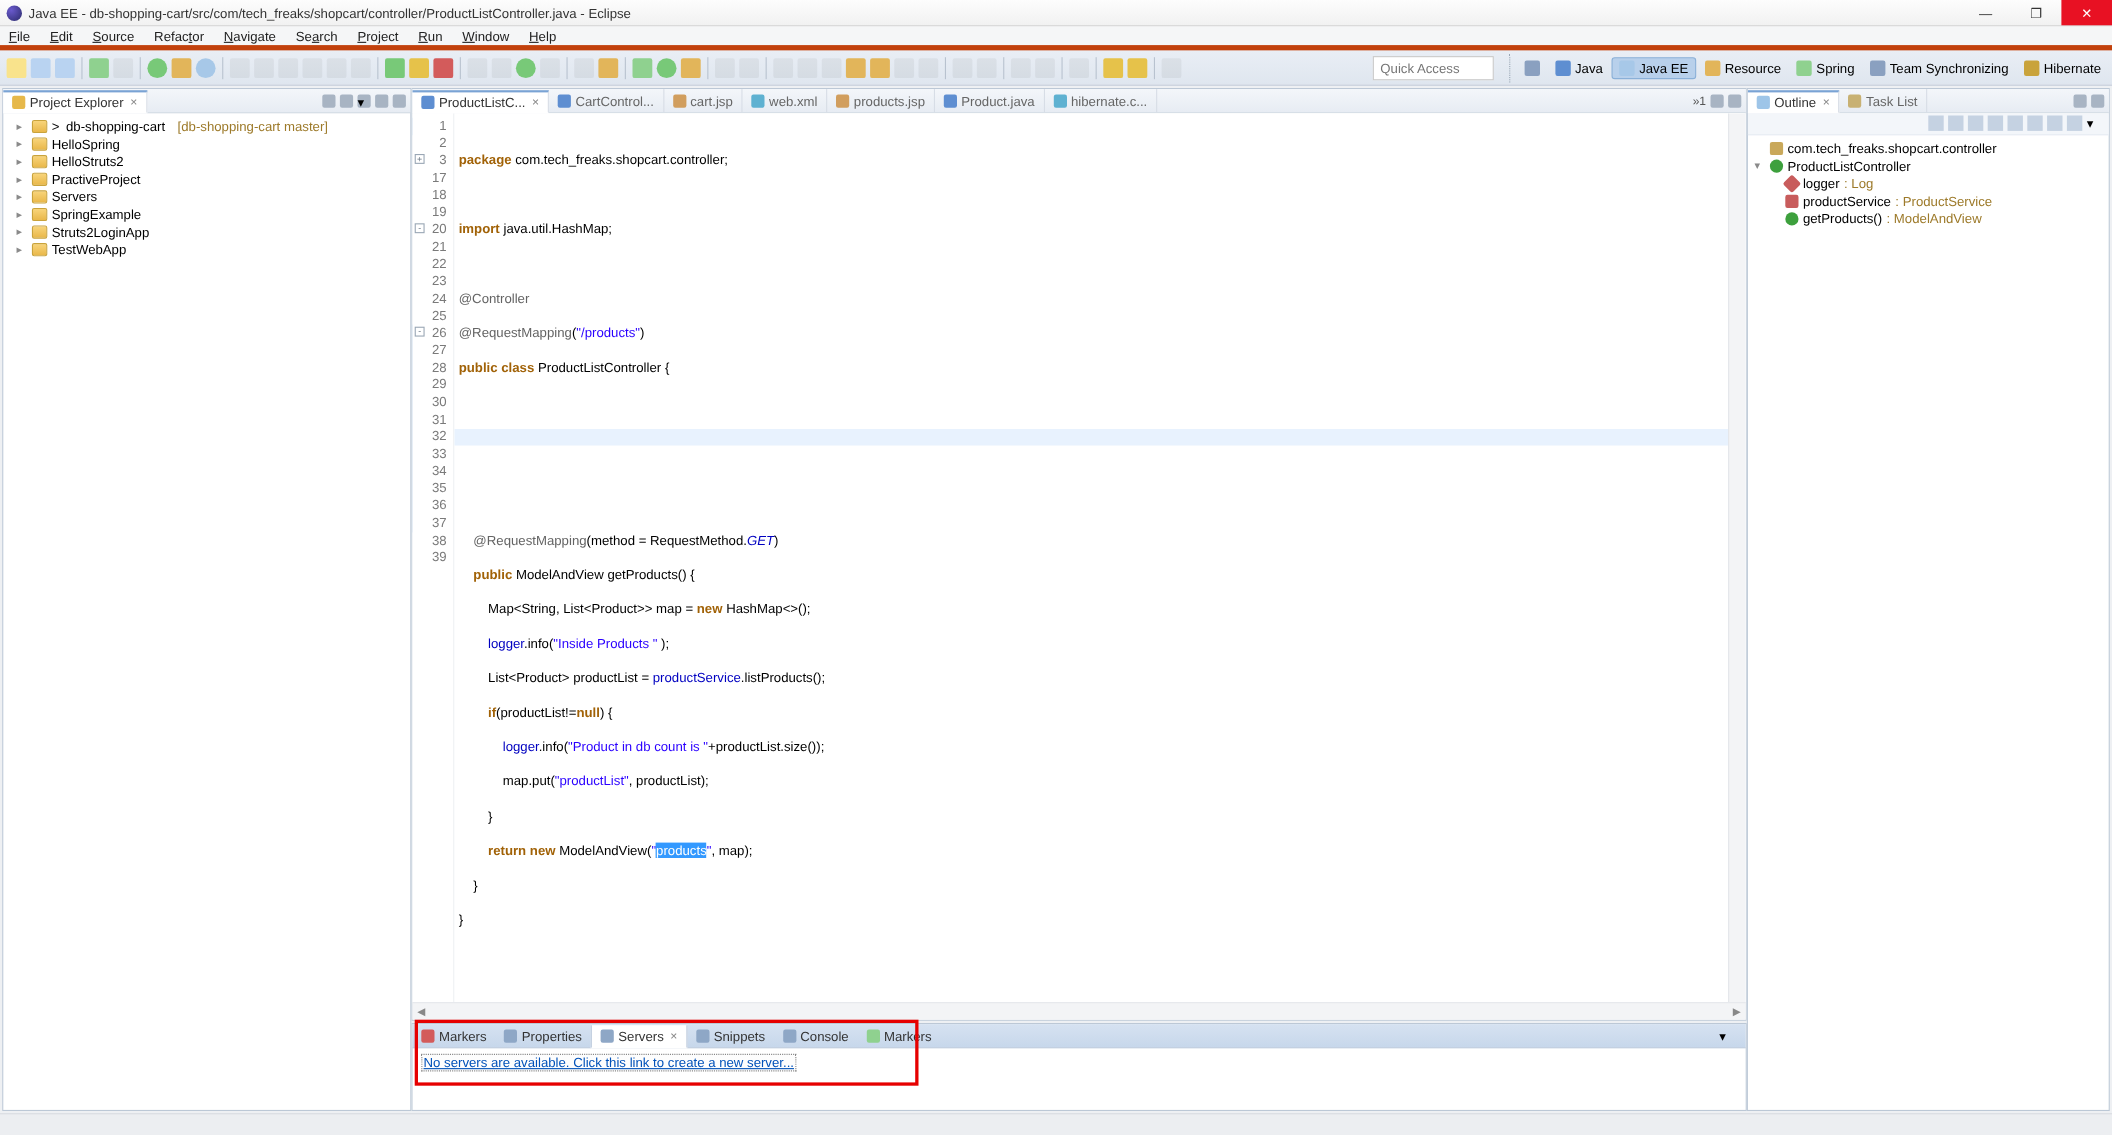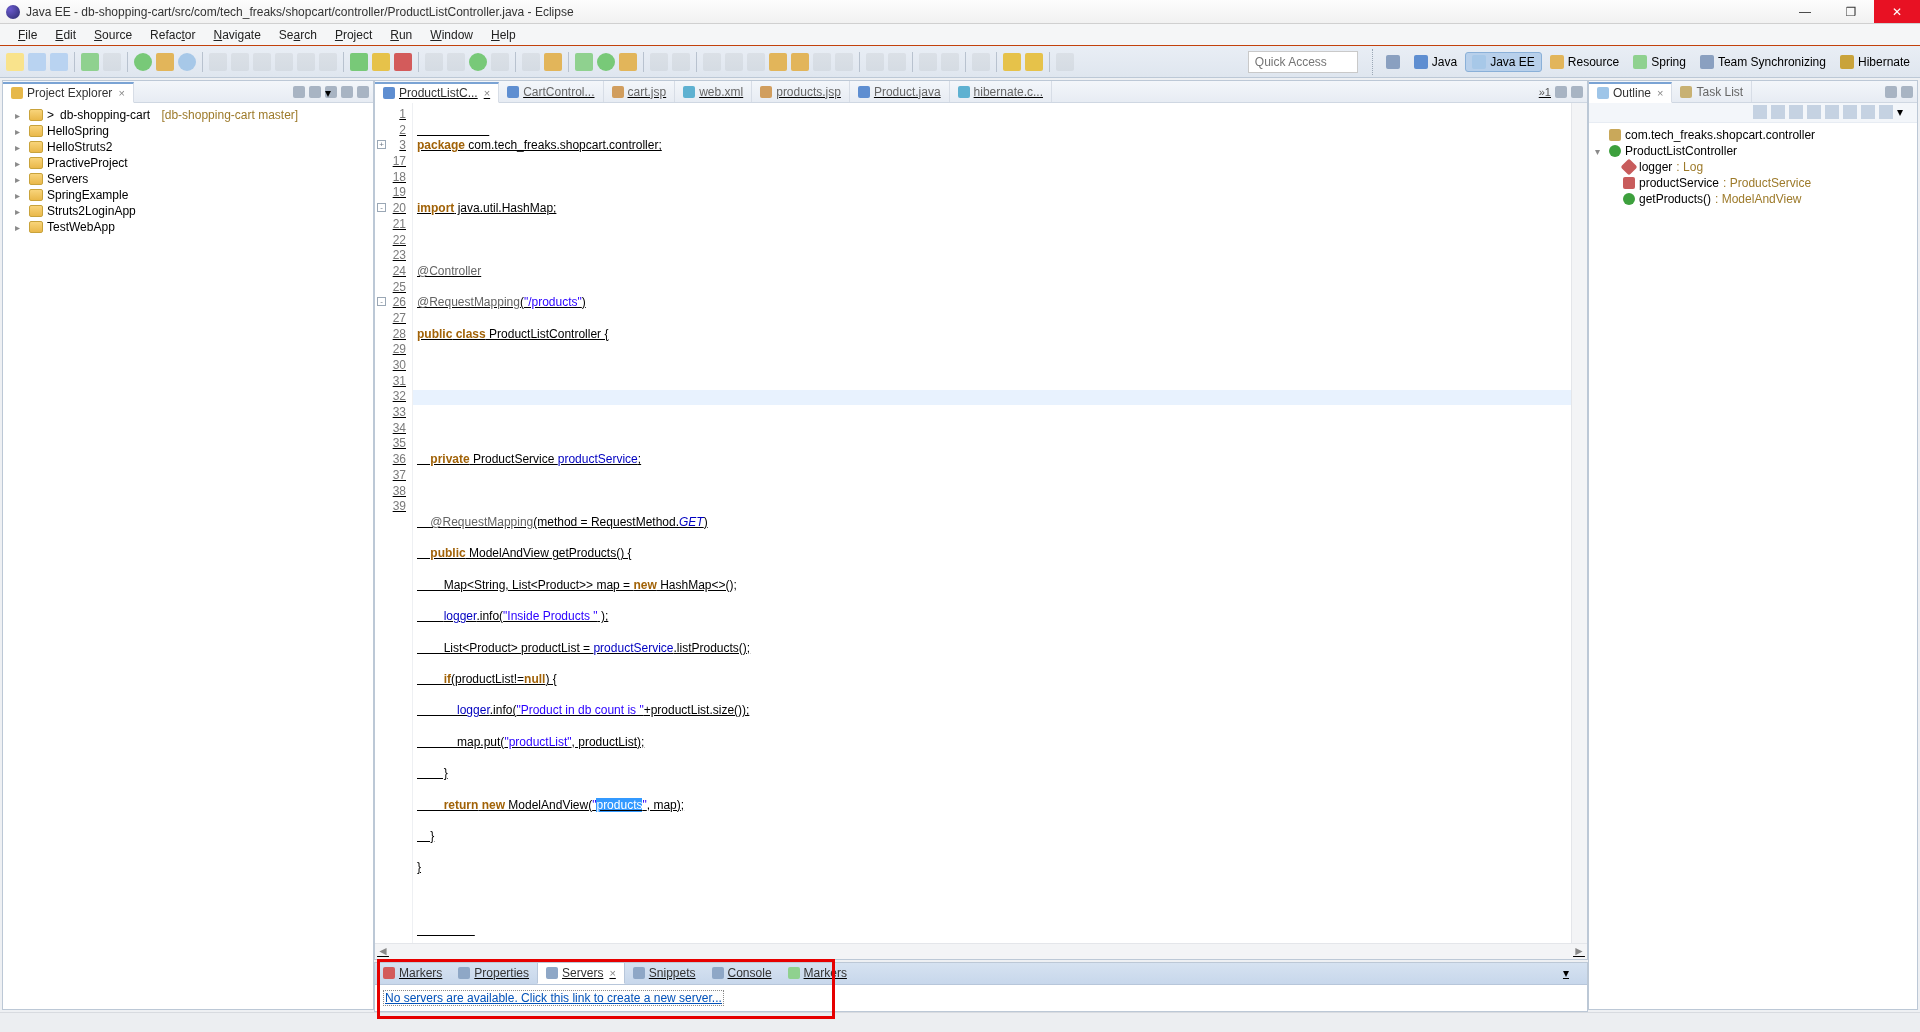--- a/index.html
+++ b/index.html
@@ -7,21 +7,21 @@
 
 
 .titlebar { height: 24px; background: linear-gradient(#fdfdfd,#f1f1f1); display: flex; align-items: center; border-bottom: 1px solid #d0d0d0; }
 .titlebar .eclipse-icon { width: 14px; height: 14px; margin: 0 6px; border-radius: 50%; background: radial-gradient(circle at 30% 30%, #6a5acd, #2b2b6b); }
 .titlebar .title { flex: 1; text-align: left; color: #333; }
 .titlebar .winbtns { display: flex; height: 100%; }
 .titlebar .winbtn { width: 46px; display: flex; align-items: center; justify-content: center; color: #333; }
 .titlebar .winbtn.close { background: #e81123; color: #fff; }
 
 
-.menubar { height: 22px; background: #f5f6f7; display: flex; align-items: center; padding: 0 10px; gap: 2px; border-bottom: 1px solid #c2410c; }
+.menubar { height: 22px; background: #f5f6f7; display: flex; align-items: center; padding: 0 0; gap: 2px; border-bottom: 5px solid #c2410c; }
 .menubar .mitem { padding: 2px 8px; color: #222; }
 .menubar .mitem u { text-decoration: underline; }
 
 
 .toolbar { height: 32px; background: linear-gradient(#e9eef5,#dfe6ef); display: flex; align-items: center; padding: 0 4px; border-bottom: 1px solid #bcc8d6; }
 .toolbar .tbtn { width: 18px; height: 18px; margin: 0 2px; border-radius: 2px; background: rgba(0,0,0,0.05); }
 .toolbar .sep { width: 1px; height: 20px; background: #b8c2cf; margin: 0 4px; }
 .toolbar .spacer { flex: 1; }
 .quick-access { width: 110px; height: 22px; background: #fff; border: 1px solid #c9c9c9; padding: 2px 6px; color: #888; margin-right: 8px; }
 .persp-sep { width: 2px; border-left: 1px dotted #9aa7b5; height: 26px; margin: 0 6px; }
@@ -48,21 +48,21 @@
 
 .pe { width: 372px; }
 .pe .body { flex: 1; overflow: auto; padding: 4px 6px; }
 .tree-item { display: flex; align-items: center; gap: 4px; padding: 1px 0 1px 6px; color: #000; }
 .tree-item .arrow { width: 10px; color: #8a8a8a; font-size: 10px; }
 .tree-item .ficon { width: 14px; height: 12px; background: #f3c760; border: 1px solid #c9a33b; border-radius: 2px; flex: none; }
 .tree-item .ficon.proj { background: linear-gradient(#f8d47a,#e9b84a); }
 .tree-item .deco { color: #9d7a2a; }
 
 
-.editor-col { flex: 1; display: flex; flex-direction: column; gap: 2px; text-decoration: underline; }
+.editor-col { flex: 1; display: flex; flex-direction: column; gap: 2px; }
 .editor-panel { flex: 1; }
 .editor-body { flex: 1; display: flex; overflow: hidden; position: relative; background: #fff; }
 .gutter { width: 38px; background: #fff; border-right: 1px solid #eef0f3; text-align: right; color: #7a7a7a; font-family: Consolas, monospace; font-size: 12px; padding: 4px 6px 4px 0; line-height: 15.7px; position: relative; }
 .gutter .ln { height: 15.7px; }
 .gutter .fold { position: absolute; left: 2px; width: 9px; height: 9px; border: 1px solid #9aa7b5; background: #fff; font-size: 8px; line-height: 7px; text-align: center; color: #6b7785; }
 .code { flex: 1; font-family: Consolas, monospace; font-size: 12px; padding: 4px 0 4px 4px; line-height: 15.7px; white-space: pre; overflow: hidden; position: relative; }
 .code .line { height: 15.7px; }
 .kw { color: #a16207; font-weight: bold; }
 .str { color: #2a00ff; }
 .ann { color: #646464; }
@@ -355,21 +355,20 @@
 <div class="line"><span class="kw">package</span><span> com.tech_freaks.shopcart.controller;</span></div>
 <div class="line"></div>
 <div class="line"><span class="kw">import</span><span> java.util.HashMap;</span></div>
 <div class="line"></div>
 <div class="line"><span class="ann">@Controller</span></div>
 <div class="line"><span class="ann">@RequestMapping</span><span>(</span><span class="str">"/products"</span><span>)</span></div>
 <div class="line"><span class="kw">public</span><span class="kw"> class</span><span> ProductListController {</span></div>
 <div class="line"></div>
 <div class="line"><span class="kw">    protected</span><span class="kw"> final</span><span> Log </span><span class="fld">logger</span><span> = LogFactory.</span><span class="it">getLog</span><span>(getClass());</span></div>
 <div class="line"></div>
-<div class="line"><span class="kw">    private</span><span> ProductService </span><span class="fld">productService</span><span>;</span></div>
 <div class="line"></div>
 <div class="line"><span class="ann">    @RequestMapping</span><span>(method = RequestMethod.</span><span class="fld it">GET</span><span>)</span></div>
 <div class="line"><span class="kw">    public</span><span> ModelAndView getProducts() {</span></div>
 <div class="line"><span>        Map&lt;String, List&lt;Product&gt;&gt; map = </span><span class="kw">new</span><span> HashMap&lt;&gt;();</span></div>
 <div class="line"><span>        </span><span class="fld">logger</span><span>.info(</span><span class="str">"Inside Products "</span><span> );</span></div>
 <div class="line"><span>        List&lt;Product&gt; productList = </span><span class="fld">productService</span><span>.listProducts();</span></div>
 <div class="line" style="position:relative;z-index:1;"><span class="kw">        if</span><span>(productList!=</span><span class="kw">null</span><span>) {</span></div>
 <div class="line"><span>            </span><span class="fld">logger</span><span>.info(</span><span class="str">"Product in db count is "</span><span>+productList.size());</span></div>
 <div class="line"><span>            map.put(</span><span class="str">"productList"</span><span>, productList);</span></div>
 <div class="line"><span>        }</span></div>

